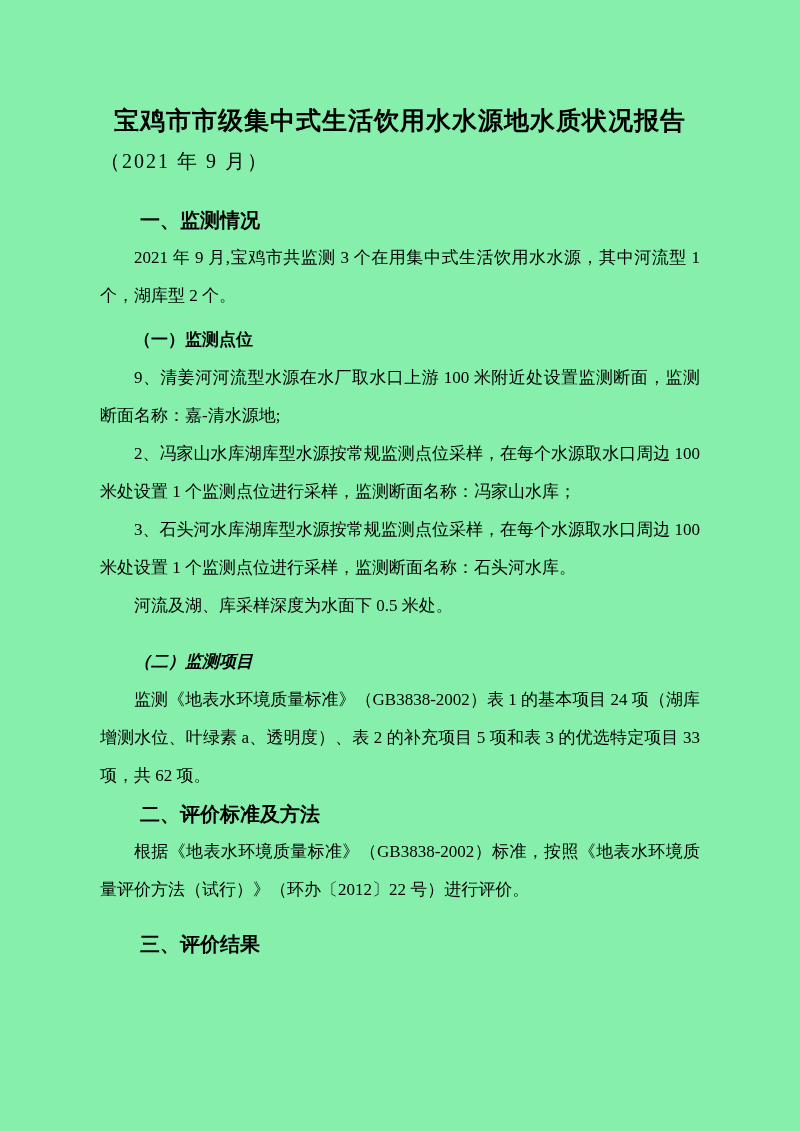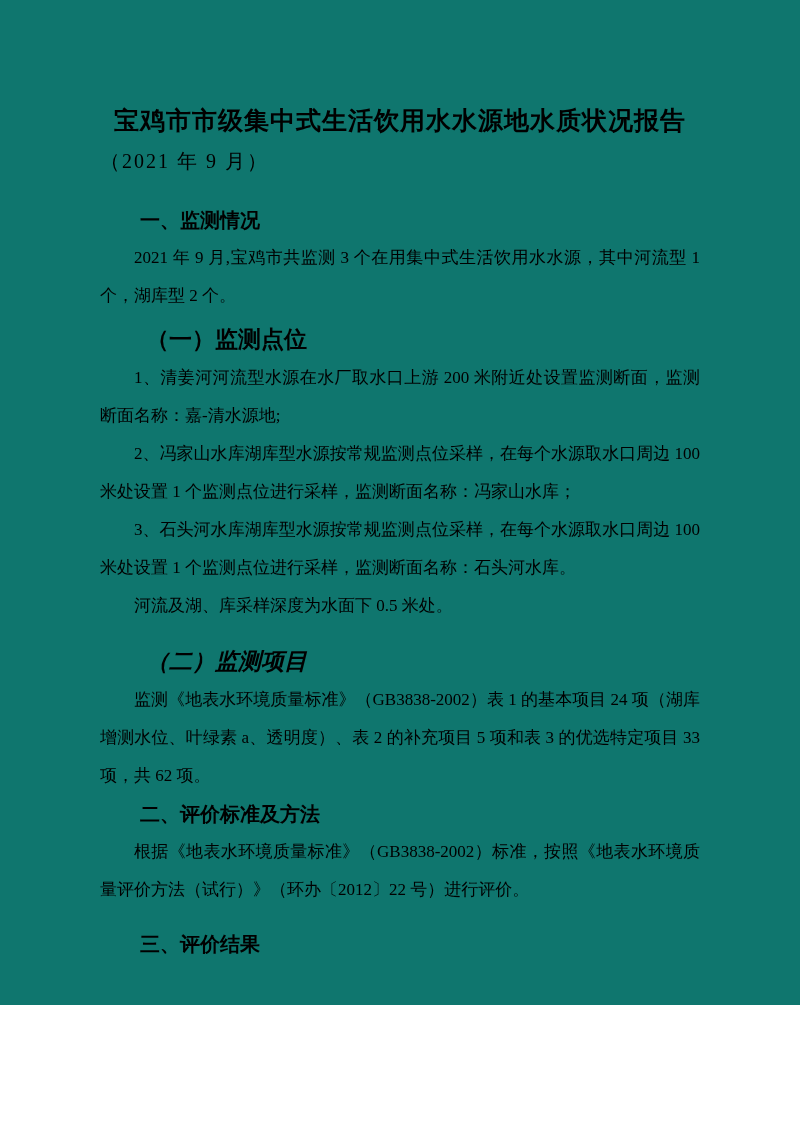--- a/index.html
+++ b/index.html
@@ -3,23 +3,23 @@
 <meta charset="utf-8">
 <style>
   html, body {
     margin: 0;
     padding: 0;
     background: #ffffff;
   }
   .page {
     position: relative;
     width: 800px;
-    height: 1005px;
+    height: 1131px;
     margin: 0 auto;
-    background: #0f766e;
+    background: #86efac;
     color: #000000;
     font-family: "Liberation Serif", "DejaVu Serif", serif;
     overflow: hidden;
     box-sizing: border-box;
     padding: 103px 100px 0 100px;
   }
   .doc-title {
     font-size: 25px;
     font-weight: bold;
     text-align: center;
@@ -37,21 +37,21 @@
   }
   .sec-heading {
     font-size: 20px;
     font-weight: bold;
     line-height: 38px;
     text-indent: 2em;
     margin: 0;
     font-family: "Liberation Sans", "DejaVu Sans", sans-serif;
   }
   .sub-heading {
-    font-size: 23px;
+    font-size: 17px;
     font-weight: bold;
     line-height: 38px;
     text-indent: 2em;
     margin: 0;
     font-family: "Liberation Serif", "DejaVu Serif", serif;
   }
   .para {
     font-size: 17px;
     line-height: 38px;
     text-indent: 2em;
@@ -70,21 +70,21 @@
   <h1 class="doc-title">宝鸡市市级集中式生活饮用水水源地水质状况报告</h1>
 
   <div class="doc-subtitle">（2021 年 9 月）</div>
 
   <h2 class="sec-heading">一、监测情况</h2>
 
   <p class="para">2021 年 9 月,宝鸡市共监测 3 个在用集中式生活饮用水水源，其中河流型 1 个，湖库型 2 个。</p>
 
   <h3 class="sub-heading mt-sub">（一）监测点位</h3>
 
-  <p class="para">1、清姜河河流型水源在水厂取水口上游 200 米附近处设置监测断面，监测断面名称：嘉-清水源地;</p>
+  <p class="para">9、清姜河河流型水源在水厂取水口上游 100 米附近处设置监测断面，监测断面名称：嘉-清水源地;</p>
 
   <p class="para">2、冯家山水库湖库型水源按常规监测点位采样，在每个水源取水口周边 100 米处设置 1 个监测点位进行采样，监测断面名称：冯家山水库；</p>
 
   <p class="para">3、石头河水库湖库型水源按常规监测点位采样，在每个水源取水口周边 100 米处设置 1 个监测点位进行采样，监测断面名称：石头河水库。</p>
 
   <p class="para">河流及湖、库采样深度为水面下 0.5 米处。</p>
 
   <h3 class="sub-heading mt-sec">（二）监测项目</h3>
 
   <p class="para">监测《地表水环境质量标准》（GB3838-2002）表 1 的基本项目 24 项（湖库增测水位、叶绿素 a、透明度）、表 2 的补充项目 5 项和表 3 的优选特定项目 33 项，共 62 项。</p>

